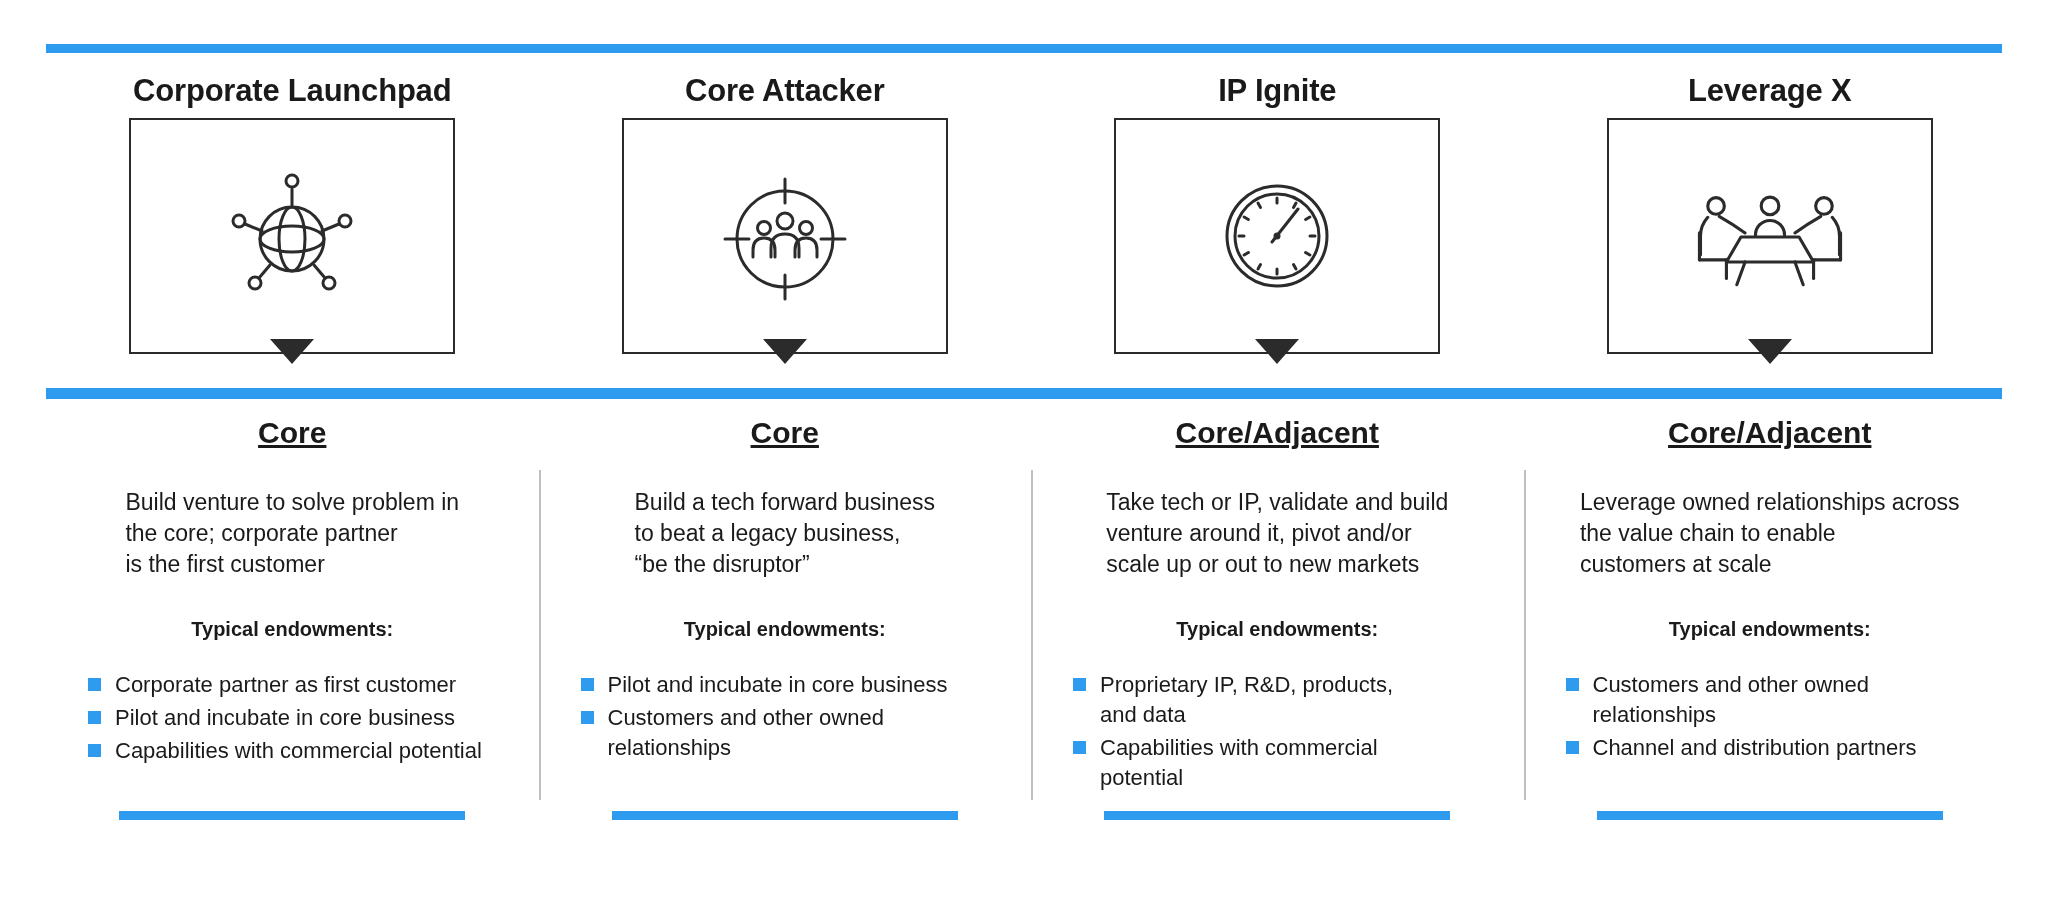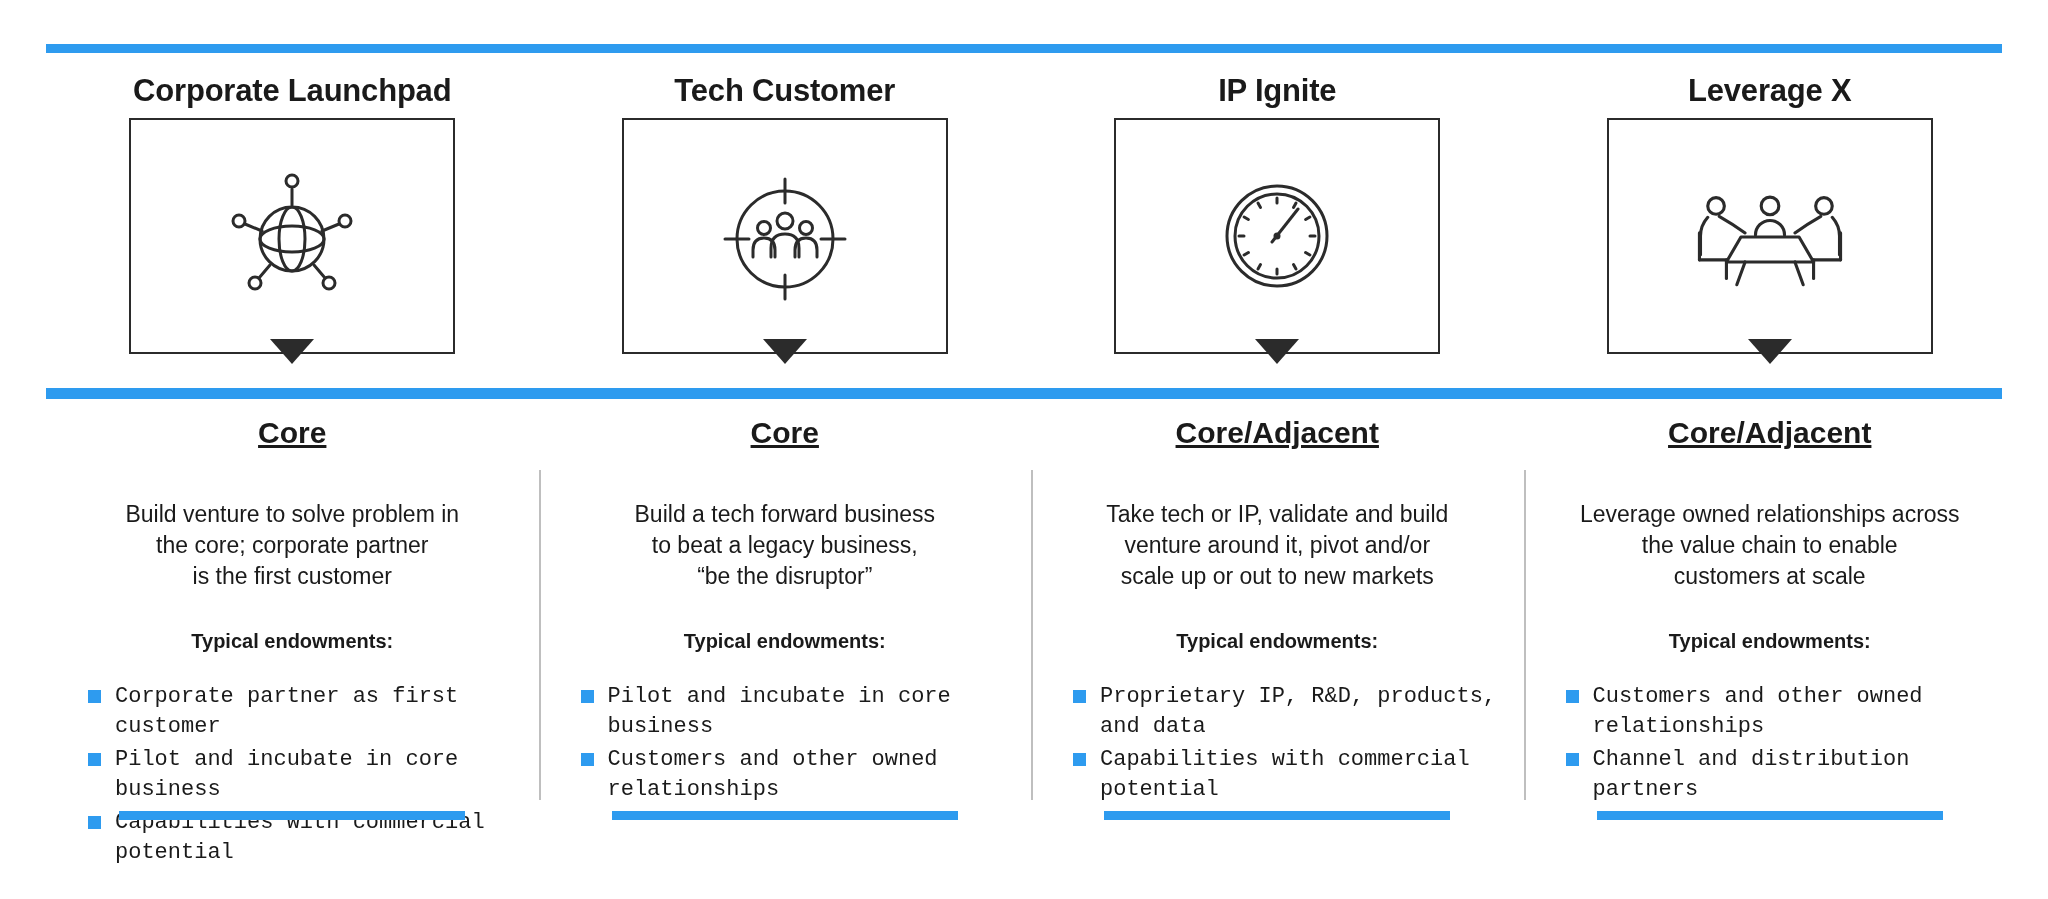--- a/index.html
+++ b/index.html
@@ -19,24 +19,24 @@
 
   .col-title { font-size:31px; font-weight:bold; letter-spacing:-0.2px; line-height:38px; text-align:center; }
 
   .icon-box { margin-top:8px; width:326px; height:236px; border:2px solid #2b2b2b; position:relative;
               display:flex; align-items:center; justify-content:center; background:#fff; }
   .triangle { position:absolute; bottom:-12px; left:50%; transform:translateX(-50%);
               width:0; height:0; border-left:22px solid transparent; border-right:22px solid transparent;
               border-top:25px solid #2b2b2b; }
 
   .category { font-size:30px; font-weight:bold; line-height:36px; text-align:center;text-decoration:underline; }
-  .desc { margin-top:48px; font-size:23px; line-height:31px; text-align:center; white-space:pre-line; }
+  .desc { margin-top:36px; font-size:23px; line-height:31px; white-space:pre-line; }
   .endow { margin-top:34px; font-size:20px; font-weight:bold; line-height:30px; text-align:center; }
 
-  .bullets { margin-top:26px; width:100%; padding-left:42px; padding-right:14px;font-family:Liberation Mono, monospace; }
+  .bullets { margin-top:26px; width:100%; padding-left:42px; padding-right:14px; }
   .bullet-item { display:flex; align-items:flex-start; gap:14px; font-size:22px; line-height:30px; text-align:left; }
   .bullet-item + .bullet-item { margin-top:3px; }
   .bullet-square { flex:0 0 13px; width:13px; height:13px; margin-top:8px; background:var(--accent); }
   .bullet-text { white-space:pre-line; }
 
   .underline { position:absolute; bottom:0; left:50%; transform:translateX(-50%);
                width:346px; height:9px; background:var(--accent); }
 
   .v-divider { position:absolute; top:55px; height:330px; width:2px; background:var(--divider); }
   .v-divider.d1 { left:25%; } .v-divider.d2 { left:50%; } .v-divider.d3 { left:75%; }
@@ -68,21 +68,21 @@
         <line class="stroke" x1="28" y1="63" x2="45" y2="70"></line>
         <line class="stroke" x1="122" y1="63" x2="105" y2="70"></line>
         <line class="stroke" x1="42" y1="117" x2="53" y2="104"></line>
         <line class="stroke" x1="108" y1="117" x2="97" y2="104"></line>
       </svg>
       <div class="triangle"></div>
     </div>
   </div>
 
   <div class="col">
-    <div class="col-title">Tech Customer</div>
+    <div class="col-title">Core Attacker</div>
     <div class="icon-box">
       <svg width="150" height="150" viewBox="0 0 150 150">
         <circle class="stroke" cx="75" cy="78" r="48"></circle>
         <line class="stroke" x1="75" y1="18" x2="75" y2="42"></line>
         <line class="stroke" x1="75" y1="114" x2="75" y2="138"></line>
         <line class="stroke" x1="15" y1="78" x2="39" y2="78"></line>
         <line class="stroke" x1="111" y1="78" x2="135" y2="78"></line>
         <circle class="stroke" cx="54" cy="67" r="6.5"></circle>
         <path class="stroke" d="M43,96 v-7 q0,-12 11,-12 q11,0 11,12 v7"></path>
         <circle class="stroke" cx="96" cy="67" r="6.5"></circle>

